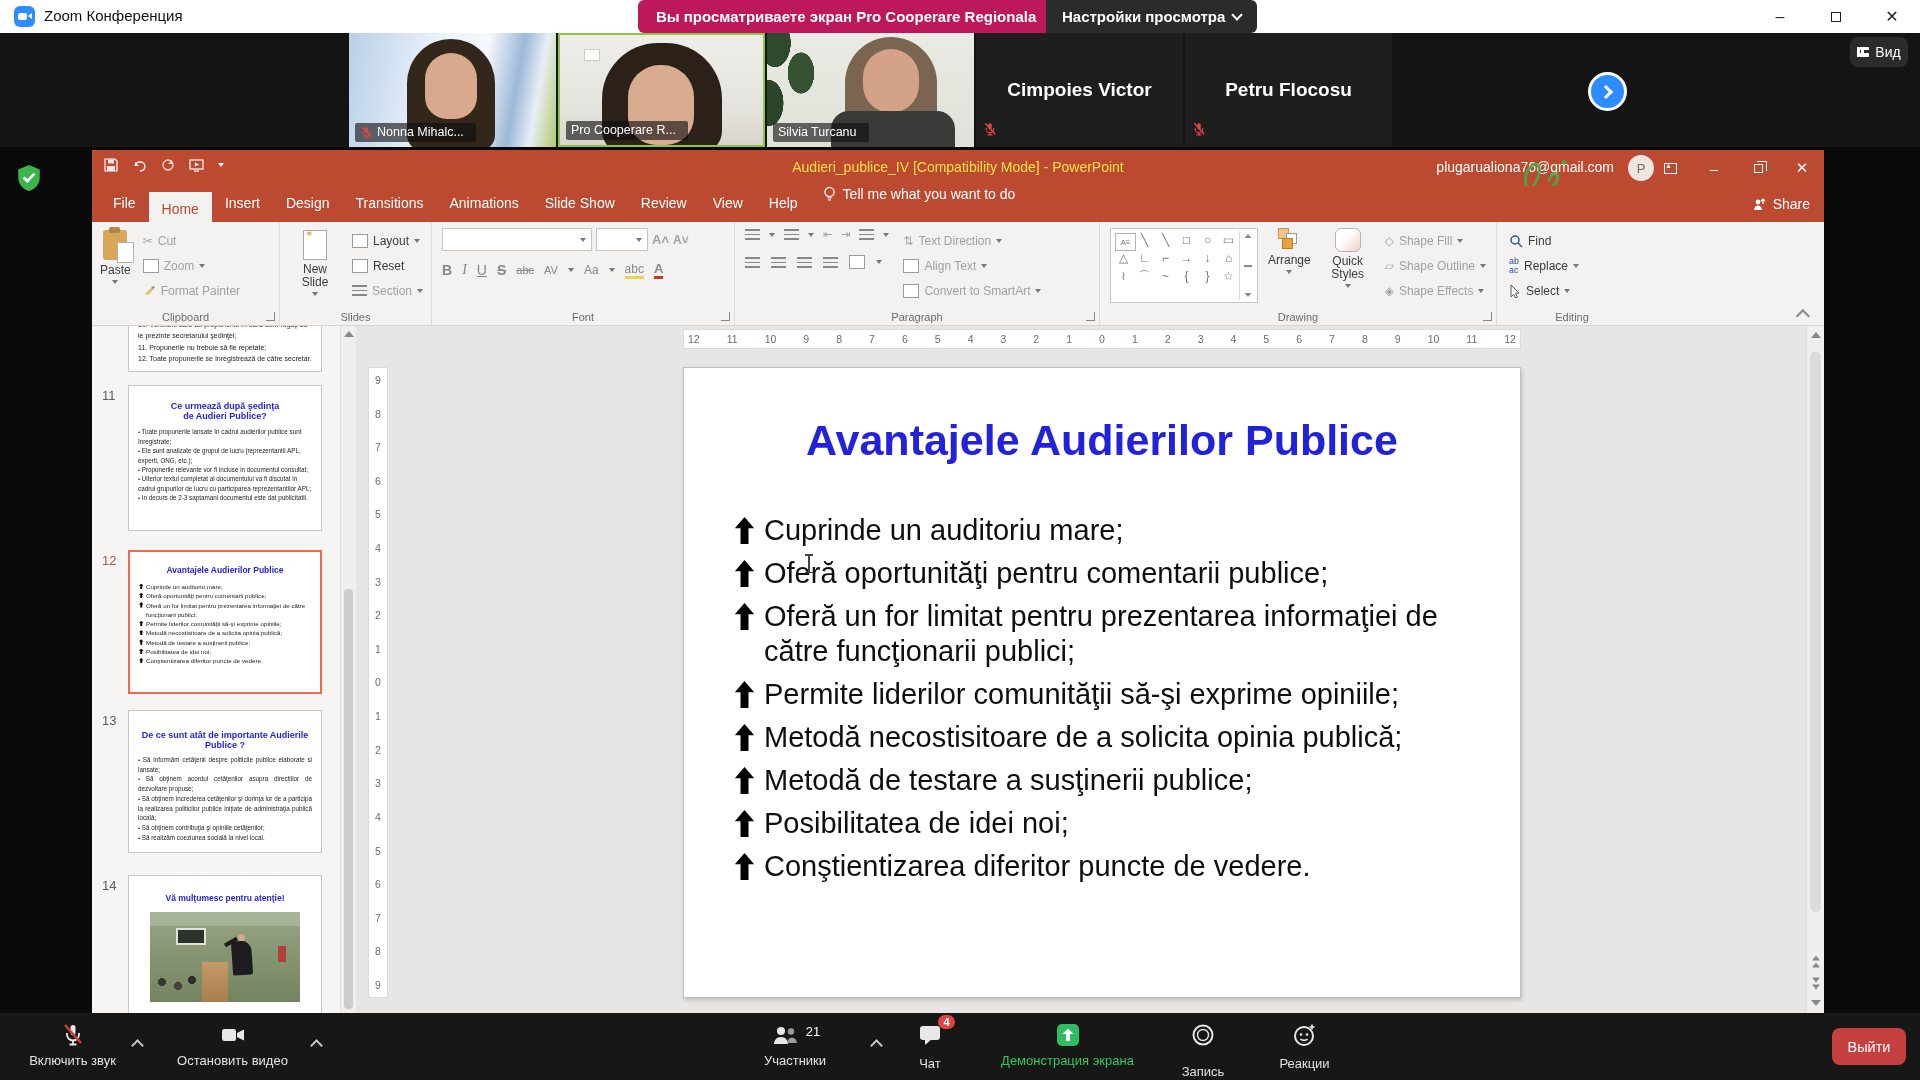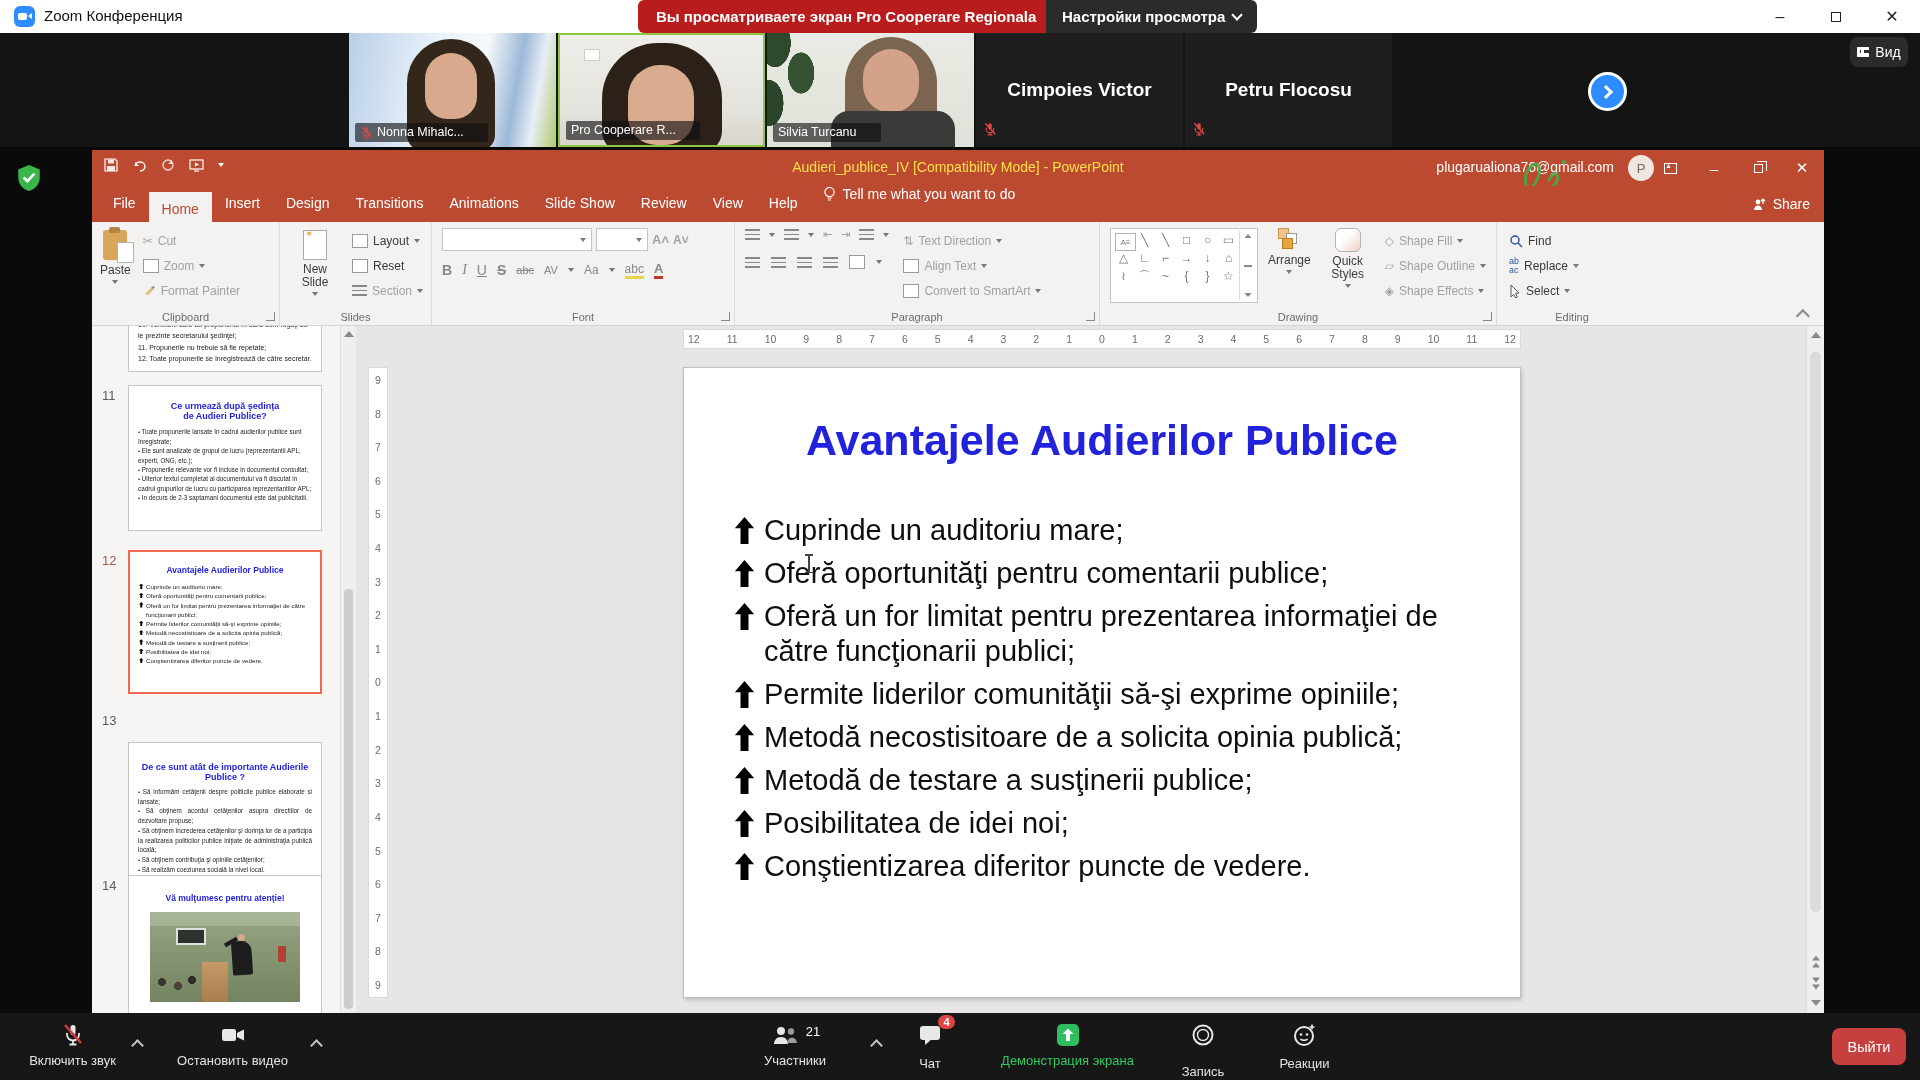--- a/index.html
+++ b/index.html
@@ -5,21 +5,21 @@
   * { margin:0; padding:0; box-sizing:border-box; }
   body { font-family:"Liberation Sans", sans-serif; background:#000; }
   .screen { position:relative; width:1920px; height:1080px; background:#0a0a0a; overflow:hidden; }
 
   
   .ztitle { position:absolute; top:0; left:0; width:1920px; height:33px; background:#fff; display:flex; align-items:center; }
   .zoom-logo { position:absolute; left:14px; top:6px; width:21px; height:21px; background:#2d8cff; border-radius:6px; }
   .zoom-logo::before { content:""; position:absolute; left:4px; top:7px; width:9px; height:7px; background:#fff; border-radius:2px; }
   .zoom-logo::after { content:""; position:absolute; left:14px; top:7px; border-top:3.5px solid transparent; border-bottom:3.5px solid transparent; border-right:4px solid #fff; }
   .ztitle-text { position:absolute; left:44px; top:7px; font-size:15px; color:#111; }
-  .share-banner { position:absolute; left:638px; top:0; height:33px; background:#b91c1c; color:#fff; font-size:15px; font-weight:700; display:flex; align-items:center; padding:8px 18px; border-radius:6px 0 0 6px; }
+  .share-banner { position:absolute; left:638px; top:0; height:33px; background:#be185d; color:#fff; font-size:15px; font-weight:700; display:flex; align-items:center; padding:8px 18px; border-radius:6px 0 0 6px; }
   .view-settings { position:absolute; left:1046px; top:0; height:33px; background:#2b2b2b; color:#fff; font-size:15px; font-weight:700; display:flex; align-items:center; gap:8px; padding:0 16px; border-radius:0 6px 6px 0; }
   .chev-dn { width:8px; height:8px; border-right:2px solid #fff; border-bottom:2px solid #fff; transform:rotate(45deg); margin-top:-4px; }
   .zwin-btns { position:absolute; right:0; top:0; height:33px; display:flex; }
   .zwin-btn { width:56px; height:33px; display:flex; align-items:center; justify-content:center; color:#222; font-size:16px; }
   .box-icon { width:10px; height:10px; border:1.4px solid #222; }
 
   
   .strip { position:absolute; top:33px; left:0; width:1920px; height:114px; background:#141414; }
   .tile { position:absolute; top:0; height:114px; width:207px; overflow:hidden; background:#1f1f1f; }
   .tile.active { border:2px solid #8dc63f; }
@@ -35,21 +35,21 @@
   .t3::before { content:""; position:absolute; left:-12px; top:-10px; width:70px; height:120px; background:radial-gradient(ellipse 26px 40px at 20px 20px,#2e4a2c 60%,transparent 61%),radial-gradient(ellipse 22px 34px at 46px 50px,#355233 60%,transparent 61%),radial-gradient(ellipse 24px 38px at 14px 80px,#2b452a 60%,transparent 61%); }
   .t3 .p-hair { left:78px; top:4px; width:92px; height:112px; background:#7b6450; border-radius:46px 46px 18px 18px; }
   .t3 .p-face { left:96px; top:16px; width:56px; height:64px; background:#d3a289; border-radius:28px; }
   .t3 .p-body { left:64px; top:78px; width:124px; height:40px; background:#3a3a38; border-radius:18px 18px 0 0; }
   .t4 { left:976px; background:#1e1e1e; }
   .t5 { left:1185px; background:#1e1e1e; }
   .t6 { left:1394px; background:linear-gradient(115deg,#d9c9e4 0%,#e9d6df 28%,#cfe0ee 55%,#e6dbc9 78%,#d8c8e0 100%); }
   .t6 .p-hair { left:64px; top:10px; width:80px; height:104px; background:#5c4836; border-radius:40px 40px 16px 16px; }
   .t6 .p-face { left:80px; top:24px; width:48px; height:60px; background:#d7a78d; border-radius:24px; }
   .t6 .p-body { left:52px; top:86px; width:104px; height:30px; background:#27313a; border-radius:14px 14px 0 0; }
-  .vname { position:absolute; left:6px; bottom:5px; background:rgba(15,15,15,.62); color:#fff; font-size:12.5px; padding:2px 24px 3px 5px; display:flex; align-items:center; gap:4px; border-radius:2px; white-space:nowrap; }
+  .vname { position:absolute; left:6px; bottom:5px; background:rgba(15,15,15,.62); color:#fff; font-size:12.5px; padding:2px 12px 3px 5px; display:flex; align-items:center; gap:4px; border-radius:2px; white-space:nowrap; }
   .cname { position:absolute; inset:0; display:flex; align-items:center; justify-content:center; color:#fff; font-size:19px; font-weight:700; }
   .tile-mic { position:absolute; left:7px; bottom:7px; }
   .next-circle { position:absolute; left:1588px; top:39px; width:39px; height:39px; border-radius:50%; background:#2d8cff; border:3px solid #fff; display:flex; align-items:center; justify-content:center; }
   .next-circle .chev-r { width:10px; height:10px; border-right:3px solid #fff; border-top:3px solid #fff; transform:rotate(45deg); margin-left:-4px; }
   .view-btn { position:absolute; left:1850px; top:4px; width:58px; height:30px; background:#2b2b2b; border-radius:8px; color:#fff; font-size:14px; display:flex; align-items:center; justify-content:center; gap:6px; }
   .grid-icon { width:12px; height:10px; background:linear-gradient(#fff 3px,transparent 3px),linear-gradient(90deg,#fff 3px,transparent 3px,transparent 4px,#fff 4px,#fff 7px,transparent 7px); background-size:100% 100%; border-bottom:4px solid #fff; }
   .shield { position:absolute; left:16px; top:164px; }
 
   
   .ppt { position:absolute; left:92px; top:150px; width:1732px; height:863px; background:#f3f2f1; }
@@ -542,21 +542,21 @@
               <span>Oferă un for limitat pentru prezentarea informaţiei de către funcţionarii publici;</span>
               <span>Permite liderilor comunităţii să-şi exprime opiniile;</span>
               <span>Metodă necostisitoare de a solicita opinia publică;</span>
               <span>Metodă de testare a susţinerii publice;</span>
               <span>Posibilitatea de idei noi;</span>
               <span>Conştientizarea diferitor puncte de vedere.</span>
             </div>
         </div>
 
         <div class="tnum" style="top:387px;">13</div>
-        <div class="thumb" style="top:384px; height:143px;margin-top:32px;">
+        <div class="thumb" style="top:384px; height:143px;">
           <div class="ttitle" style="font-size:9px; margin-top:12px;">De ce sunt atât de importante Audierile</div>
           <div class="ttitle" style="font-size:9px;">Publice ?</div>
           <div class="tbullets dot-b" style="font-size:6.3px; line-height:1.5; margin-top:5px; text-align:justify;">
               <span>Să informăm cetăţenii despre politicile publice elaborate si lansate;</span>
               <span>Să obţinem acordul cetăţenilor asupra directiilor de dezvoltare propuse;</span>
               <span>Să obţinem încrederea cetăţenilor şi dorinţa lor de a participa la realizarea politicilor publice iniţiate de administraţia publică locală;</span>
               <span>Să obţinem contribuţia şi opiniile cetăţenilor;</span>
               <span>Să realizăm coeziunea socială la nivel local.</span>
             </div>
         </div>

